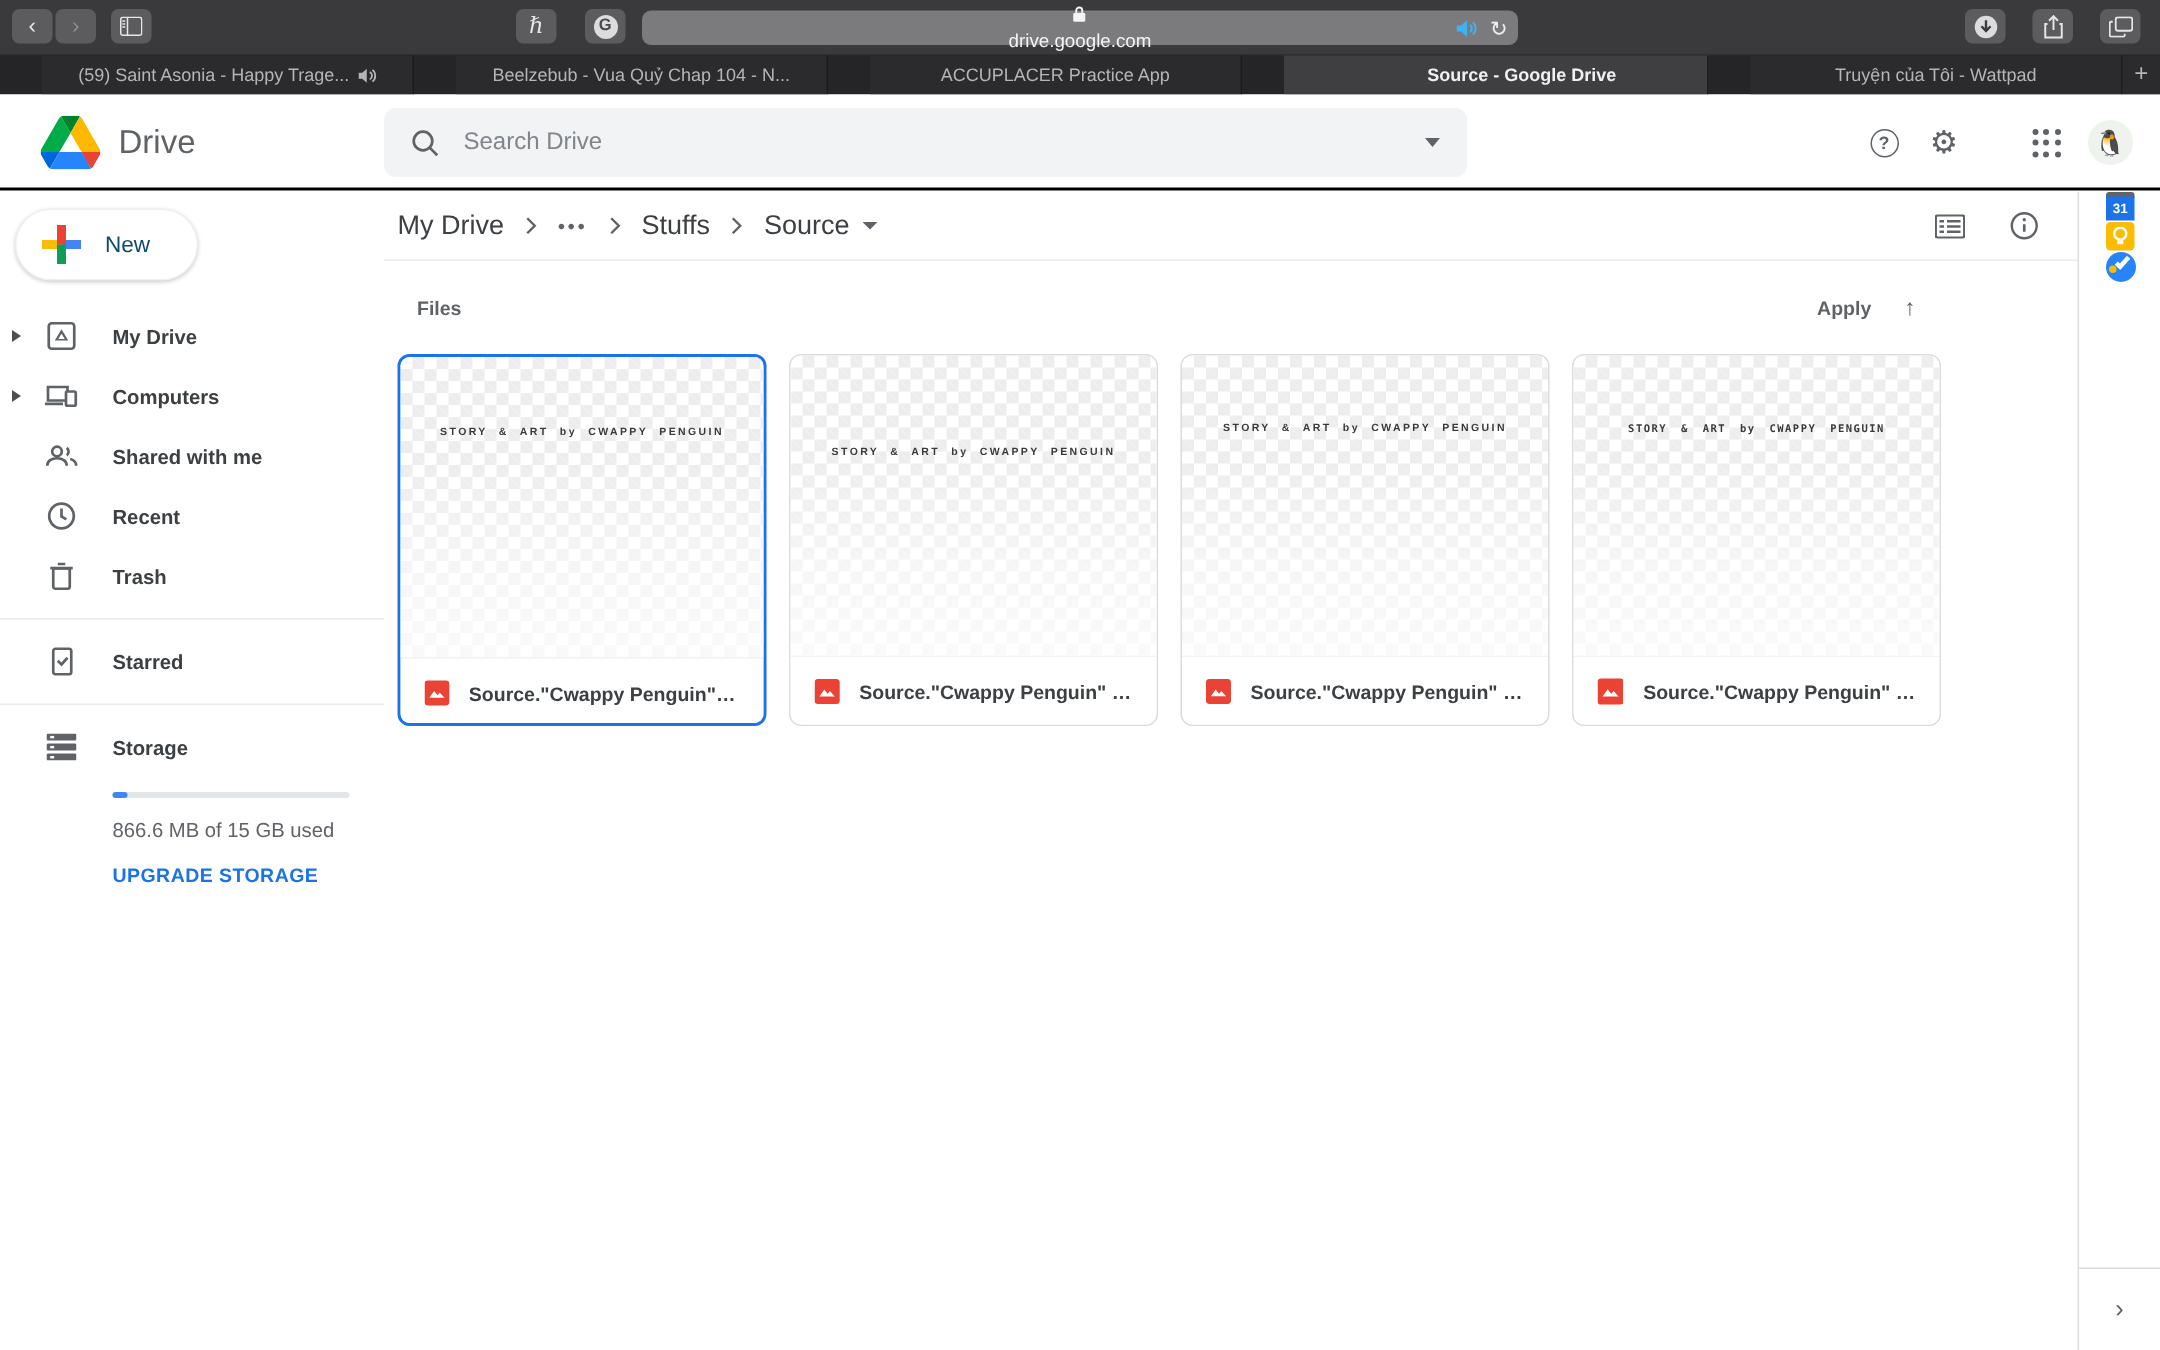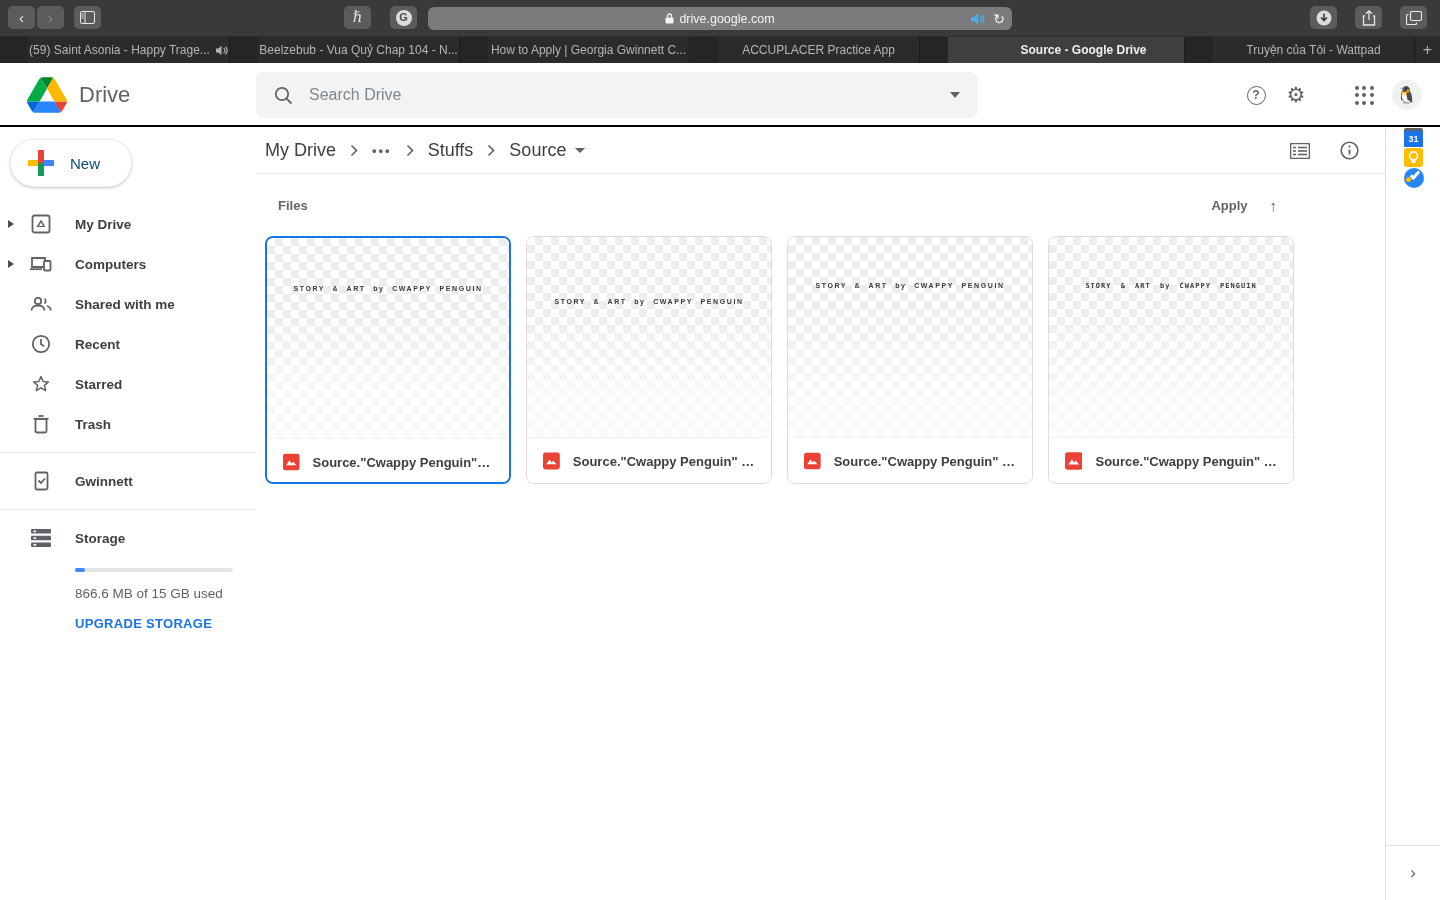--- a/index.html
+++ b/index.html
@@ -10,21 +10,21 @@
   
   .toolbar { position:relative; height:36px; background:#3a3a3c; }
   .tbtn { position:absolute; top:6px; width:27px; height:23px; background:#5c5c5e;
           border-radius:5px; display:flex; align-items:center; justify-content:center;
           color:#e6e6e8; font-size:15px; line-height:1; }
   .tbtn.dim { color:#8d8d8f; }
   .tbtn svg { display:block; }
   .urlbar { position:absolute; left:428px; top:7px; width:584px; height:23px;
             background:#7b7b7d; border-radius:6px; color:#f4f4f6; font-size:12.5px;
             display:flex; align-items:center; justify-content:center; }
-  .urlbar .dom { display:flex; align-items:center; gap:5px; }
+  .urlbar .dom { display:flex; align-items:center; gap:5px;flex-direction:column; }
   .url-right { position:absolute; right:7px; top:0; height:23px; display:flex;
                align-items:center; gap:8px; }
   .reload { color:#f0f0f2; font-size:14px; }
 
   
   .tabbar { height:27px; background:#252527; display:flex; border-top:1px solid #2e2e30; }
   .tab { flex:1; display:flex; align-items:center; justify-content:center; gap:6px;
          background:#2b2b2d; border-right:1px solid #1c1c1e; color:#b5b5b7;
          font-size:12px; white-space:nowrap; overflow:hidden;margin-left:28px; }
   .tab.active { background:#3f3f41; color:#f0f0f2; font-weight:bold;padding-left:35px; }
@@ -196,23 +196,20 @@
       <svg width="12" height="11" viewBox="0 0 12 11">
           <polygon points="0,3.5 2.5,3.5 5.5,0.8 5.5,10.2 2.5,7.5 0,7.5" fill="#b5b5b7"></polygon>
           <path d="M7.5 3 a2.8 2.8 0 0 1 0 5" fill="none" stroke="#b5b5b7" stroke-width="1.2"></path>
           <path d="M9.3 1.6 a5 5 0 0 1 0 7.8" fill="none" stroke="#b5b5b7" stroke-width="1.2"></path>
         </svg>
     </div>
     <div class="tab">
       <span>Beelzebub - Vua Quỷ Chap 104 - N...</span>
     </div>
     <div class="tab">
-      <span>How to Apply | Georgia Gwinnett C...</span>
-    </div>
-    <div class="tab">
       <span>ACCUPLACER Practice App</span>
     </div>
     <div class="tab active">
       <span>Source - Google Drive</span>
     </div>
     <div class="tab">
       <span>Truyện của Tôi - Wattpad</span>
     </div>
     <div class="newtab">
       <span>+</span>
@@ -321,49 +318,40 @@
           <svg width="20" height="20" viewBox="0 0 20 20">
               <circle cx="10" cy="10" r="8.2" fill="none" stroke="#5f6368" stroke-width="1.8"></circle>
               <path d="M10 5 V10.3 L13.2 12.2" fill="none" stroke="#5f6368" stroke-width="1.8"></path>
             </svg>
         </span>
         <span class="nlabel">Recent</span>
       </div>
       <div class="nitem">
         <span class="tri"></span>
         <span class="nicon">
-          <svg width="20" height="20" viewBox="0 0 24 24">
-              <path d="M12 3 l2.6 6 6.4.5 -4.9 4.2 1.5 6.3 -5.6-3.4 -5.6 3.4 1.5-6.3 -4.9-4.2 6.4-.5 Z" fill="none" stroke="#5f6368" stroke-width="1.8" stroke-linejoin="round"></path>
-            </svg>
-        </span>
-        <span class="nlabel">Starred</span>
-      </div>
-      <div class="nitem">
-        <span class="tri"></span>
-        <span class="nicon">
           <svg width="16" height="20" viewBox="0 0 16 20">
               <path d="M2.5 5 H13.5 V17 a1.5 1.5 0 0 1 -1.5 1.5 H4 a1.5 1.5 0 0 1 -1.5 -1.5 Z" fill="none" stroke="#5f6368" stroke-width="1.8"></path>
               <line x1="0.5" y1="4.8" x2="15.5" y2="4.8" stroke="#5f6368" stroke-width="1.8"></line>
               <line x1="5.5" y1="2" x2="10.5" y2="2" stroke="#5f6368" stroke-width="1.8"></line>
             </svg>
         </span>
         <span class="nlabel">Trash</span>
       </div>
 
       <div class="sdiv"></div>
 
       <div class="nitem">
         <span class="tri"></span>
         <span class="nicon">
           <svg width="15" height="20" viewBox="0 0 15 20">
               <path d="M1.5 3 a1.5 1.5 0 0 1 1.5 -1.5 H12 a1.5 1.5 0 0 1 1.5 1.5 V17 a1.5 1.5 0 0 1 -1.5 1.5 H3 a1.5 1.5 0 0 1 -1.5 -1.5 Z" fill="none" stroke="#5f6368" stroke-width="1.8"></path>
               <path d="M4.5 9.5 L7 12 L11 7.5" fill="none" stroke="#5f6368" stroke-width="1.8"></path>
             </svg>
         </span>
-        <span class="nlabel">Gwinnett</span>
+        <span class="nlabel">Starred</span>
       </div>
 
       <div class="sdiv"></div>
 
       <div class="nitem">
         <span class="tri"></span>
         <span class="nicon">
           <svg width="20" height="18" viewBox="0 0 20 18">
               <rect x="0" y="0" width="20" height="4.6" rx="1" fill="#5f6368"></rect>
               <rect x="0" y="6.7" width="20" height="4.6" rx="1" fill="#5f6368"></rect>

